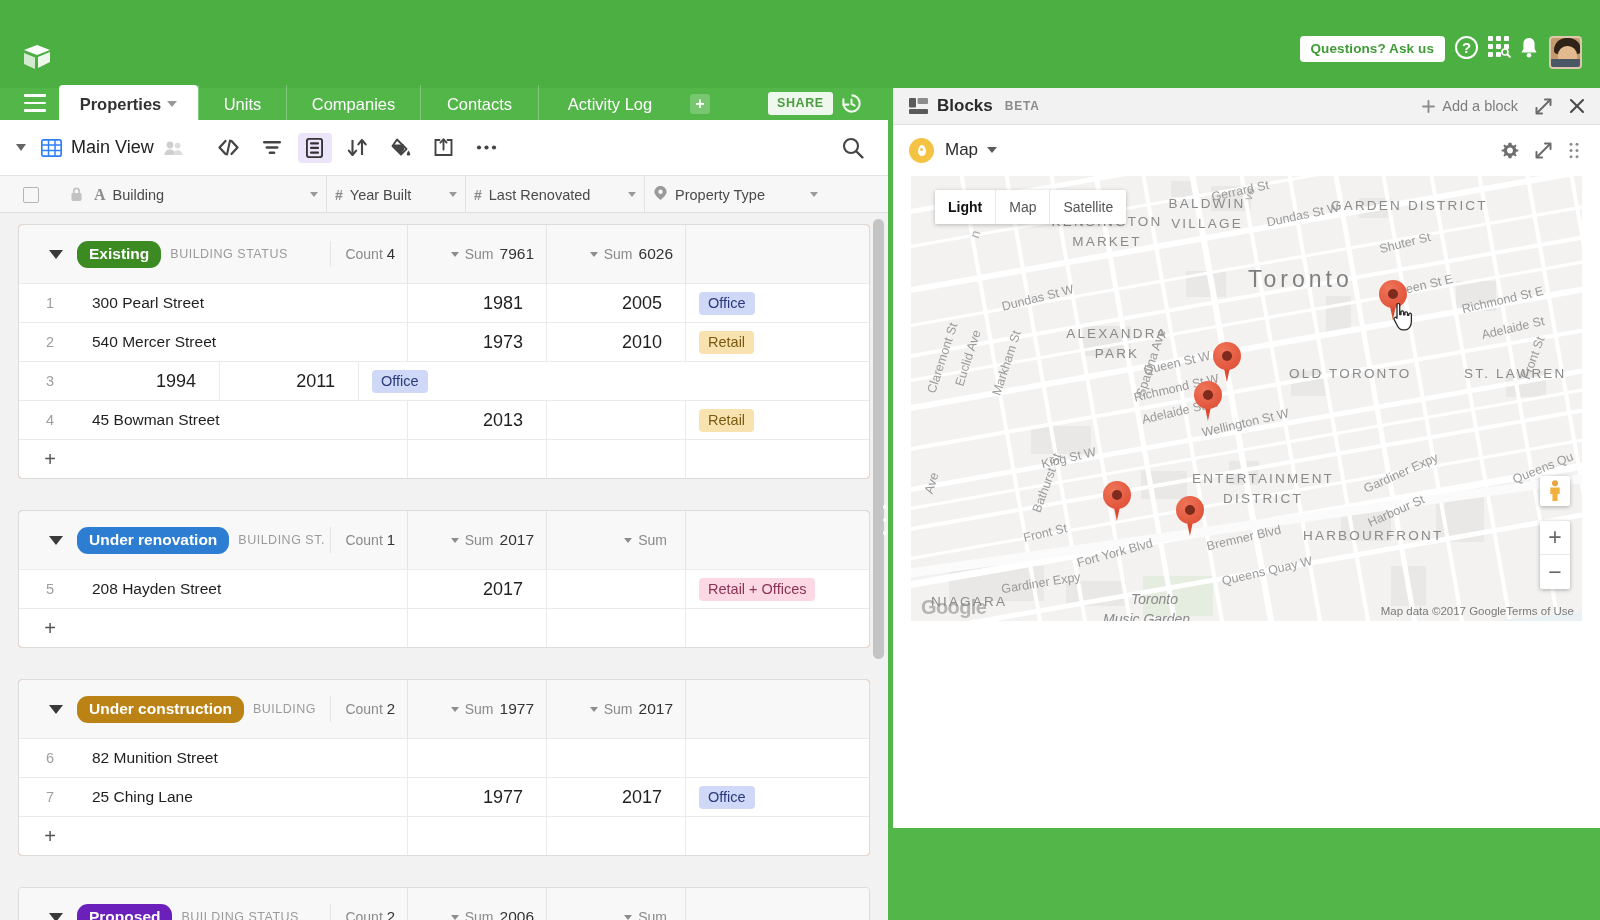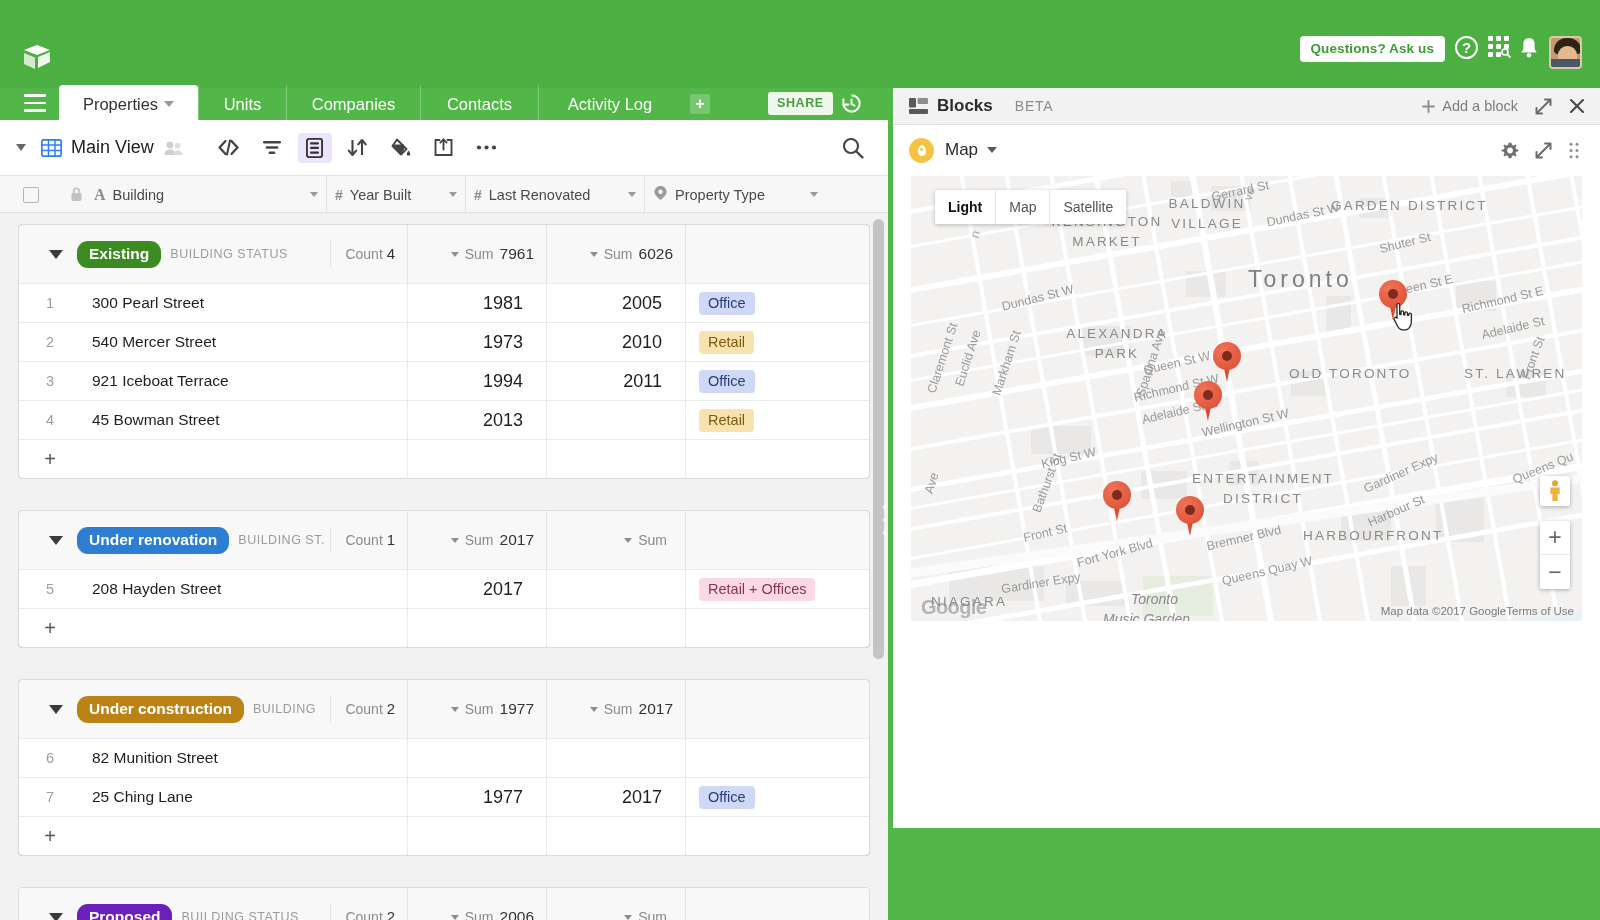--- a/index.html
+++ b/index.html
@@ -74,21 +74,21 @@
   }
   .hamburger { position: absolute; left: 24px; top: 9px; width: 22px; height: 18px; }
   .hamburger span { display: block; height: 2.6px; background: #fff; margin-bottom: 5px; border-radius: 1px;}
   .tab {
     position: absolute; top: 0; height: 38px; line-height: 38px;
     color: #fff; font-size: 16.5px; padding: 0 16px; cursor: pointer;
     border-left: 1px solid rgba(255,255,255,.28);
     display: flex; align-items: center; gap: 6px;
   }
   .tab.active {
-    background: #fff; color: #333; font-weight: normal;
+    background: #fff; color: #333; font-weight: bold;
     border-radius: 4px 4px 0 0; border-left: none;
   }
   .tab .tcaret {
     width: 0; height: 0; border-left: 5px solid transparent;
     border-right: 5px solid transparent; border-top: 6px solid #999;
   }
   .plus-tab {
     position: absolute; top: 9px; width: 20px; height: 20px;
     background: rgba(255,255,255,.22); border-radius: 3px;
     color: #fff; font-size: 16px; line-height: 19px; text-align: center; font-weight: bold;
@@ -229,21 +229,21 @@
   .blocks-panel {
     position: absolute; left: 893px; top: 88px; width: 707px; height: 740px;
     background: #fff;
   }
   .blocks-header {
     height: 37px; background: #f2f2f2; border-bottom: 1px solid #e0e0e0;
     display: flex; align-items: center; padding: 0 14px 0 16px;
   }
   .blocks-ico { width: 19px; height: 16px; position: relative; margin-right: 9px; }
   .blocks-title { font-size: 17px; color: #2b2b2b; font-weight: bold; }
-  .beta { font-size: 14px; color: #8c8c8c; letter-spacing: .8px; margin-left: 22px; font-weight: normal;}
+  .beta { font-size: 12px; color: #8c8c8c; letter-spacing: .8px; margin-left: 12px; font-weight: bold;}
   .bh-spacer { flex: 1; }
   .add-block { font-size: 14.5px; color: #7d7d7d; display: flex; align-items: center; gap: 7px; }
   .bh-ico { margin-left: 17px; width: 17px; height: 17px; position: relative; }
 
   .map-block-bar {
     height: 50px; display: flex; align-items: center; padding: 0 14px 0 16px;
     background: #fff;
   }
   .map-badge {
     width: 25px; height: 25px; border-radius: 50%; background: #f5c344;
@@ -564,21 +564,20 @@
           <div class="c-num">2</div>
           <div class="c-name">540 Mercer Street</div>
           <div class="c-num-val">1973</div>
           <div class="c-num-val">2010</div>
           <div class="c-type">
               <span class="tag" style="background:#f8e3b0;color:#7a5a10">Retail</span>
             </div>
         </div>
         <div class="row">
           <div class="c-num">3</div>
-          <div class="c-name">921 Iceboat Terrace</div>
           <div class="c-num-val">1994</div>
           <div class="c-num-val">2011</div>
           <div class="c-type">
               <span class="tag" style="background:#cfd8f7;color:#2b3a7a">Office</span>
             </div>
         </div>
         <div class="row">
           <div class="c-num">4</div>
           <div class="c-name">45 Bowman Street</div>
           <div class="c-num-val">2013</div>

